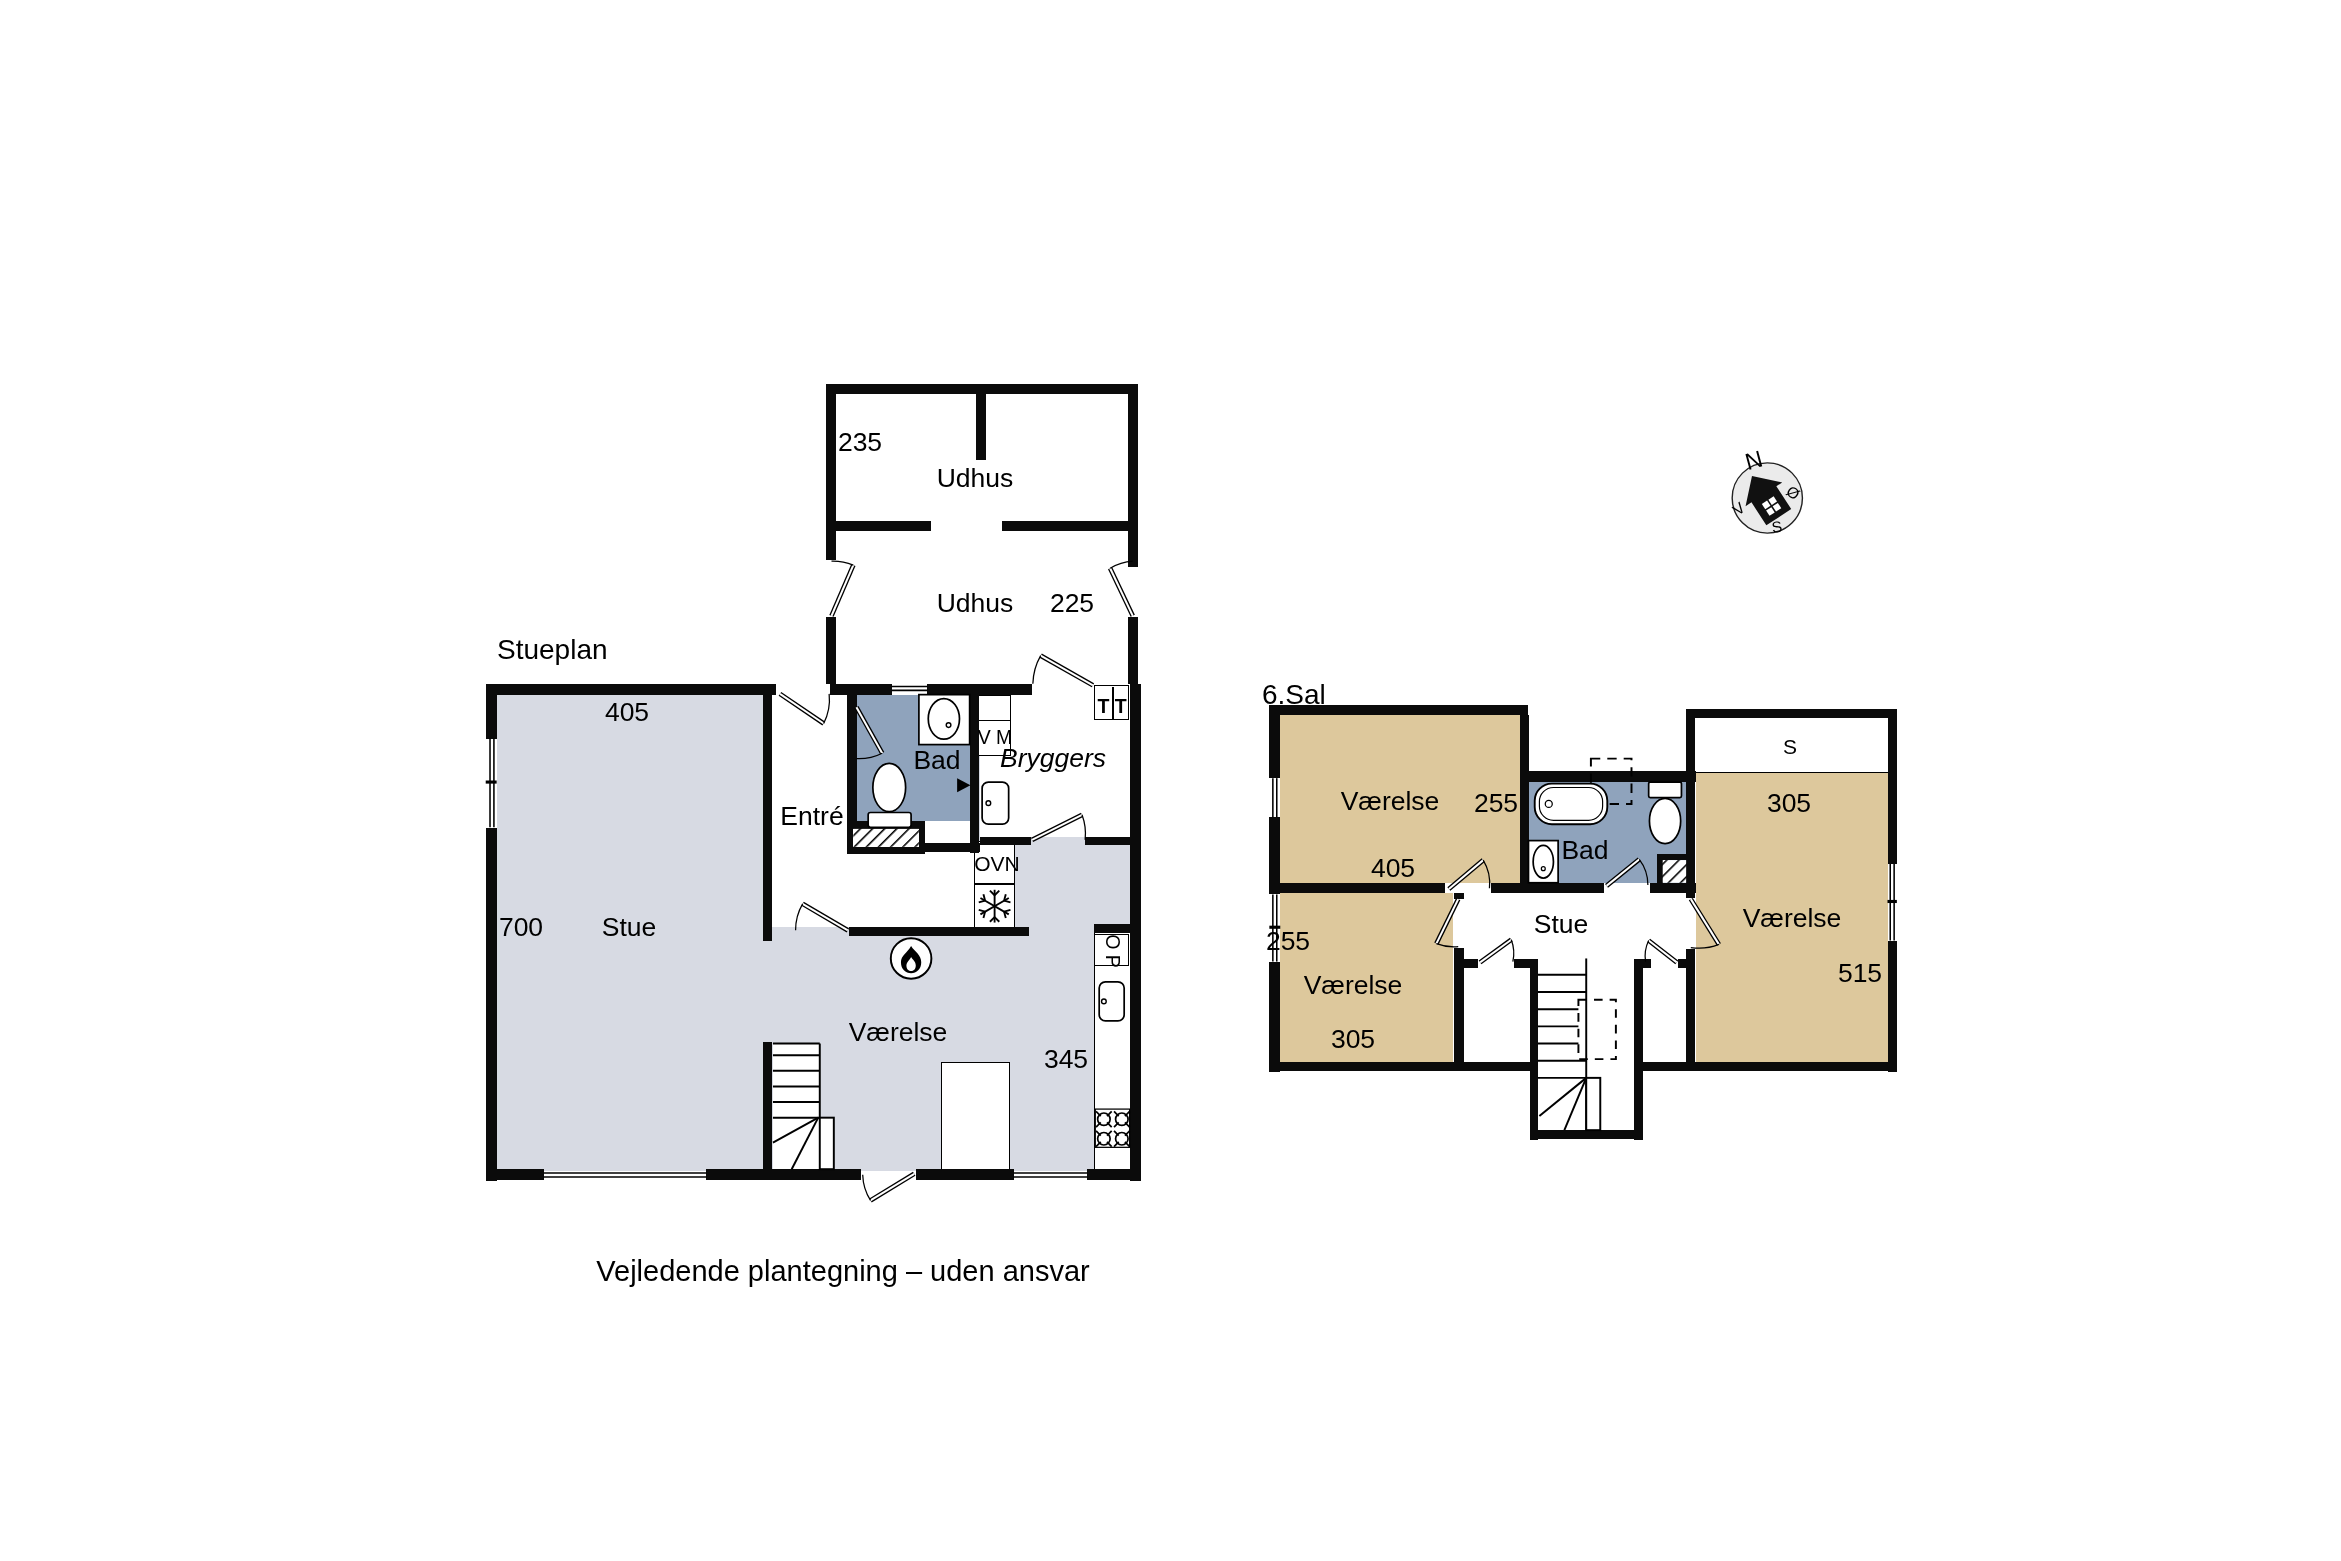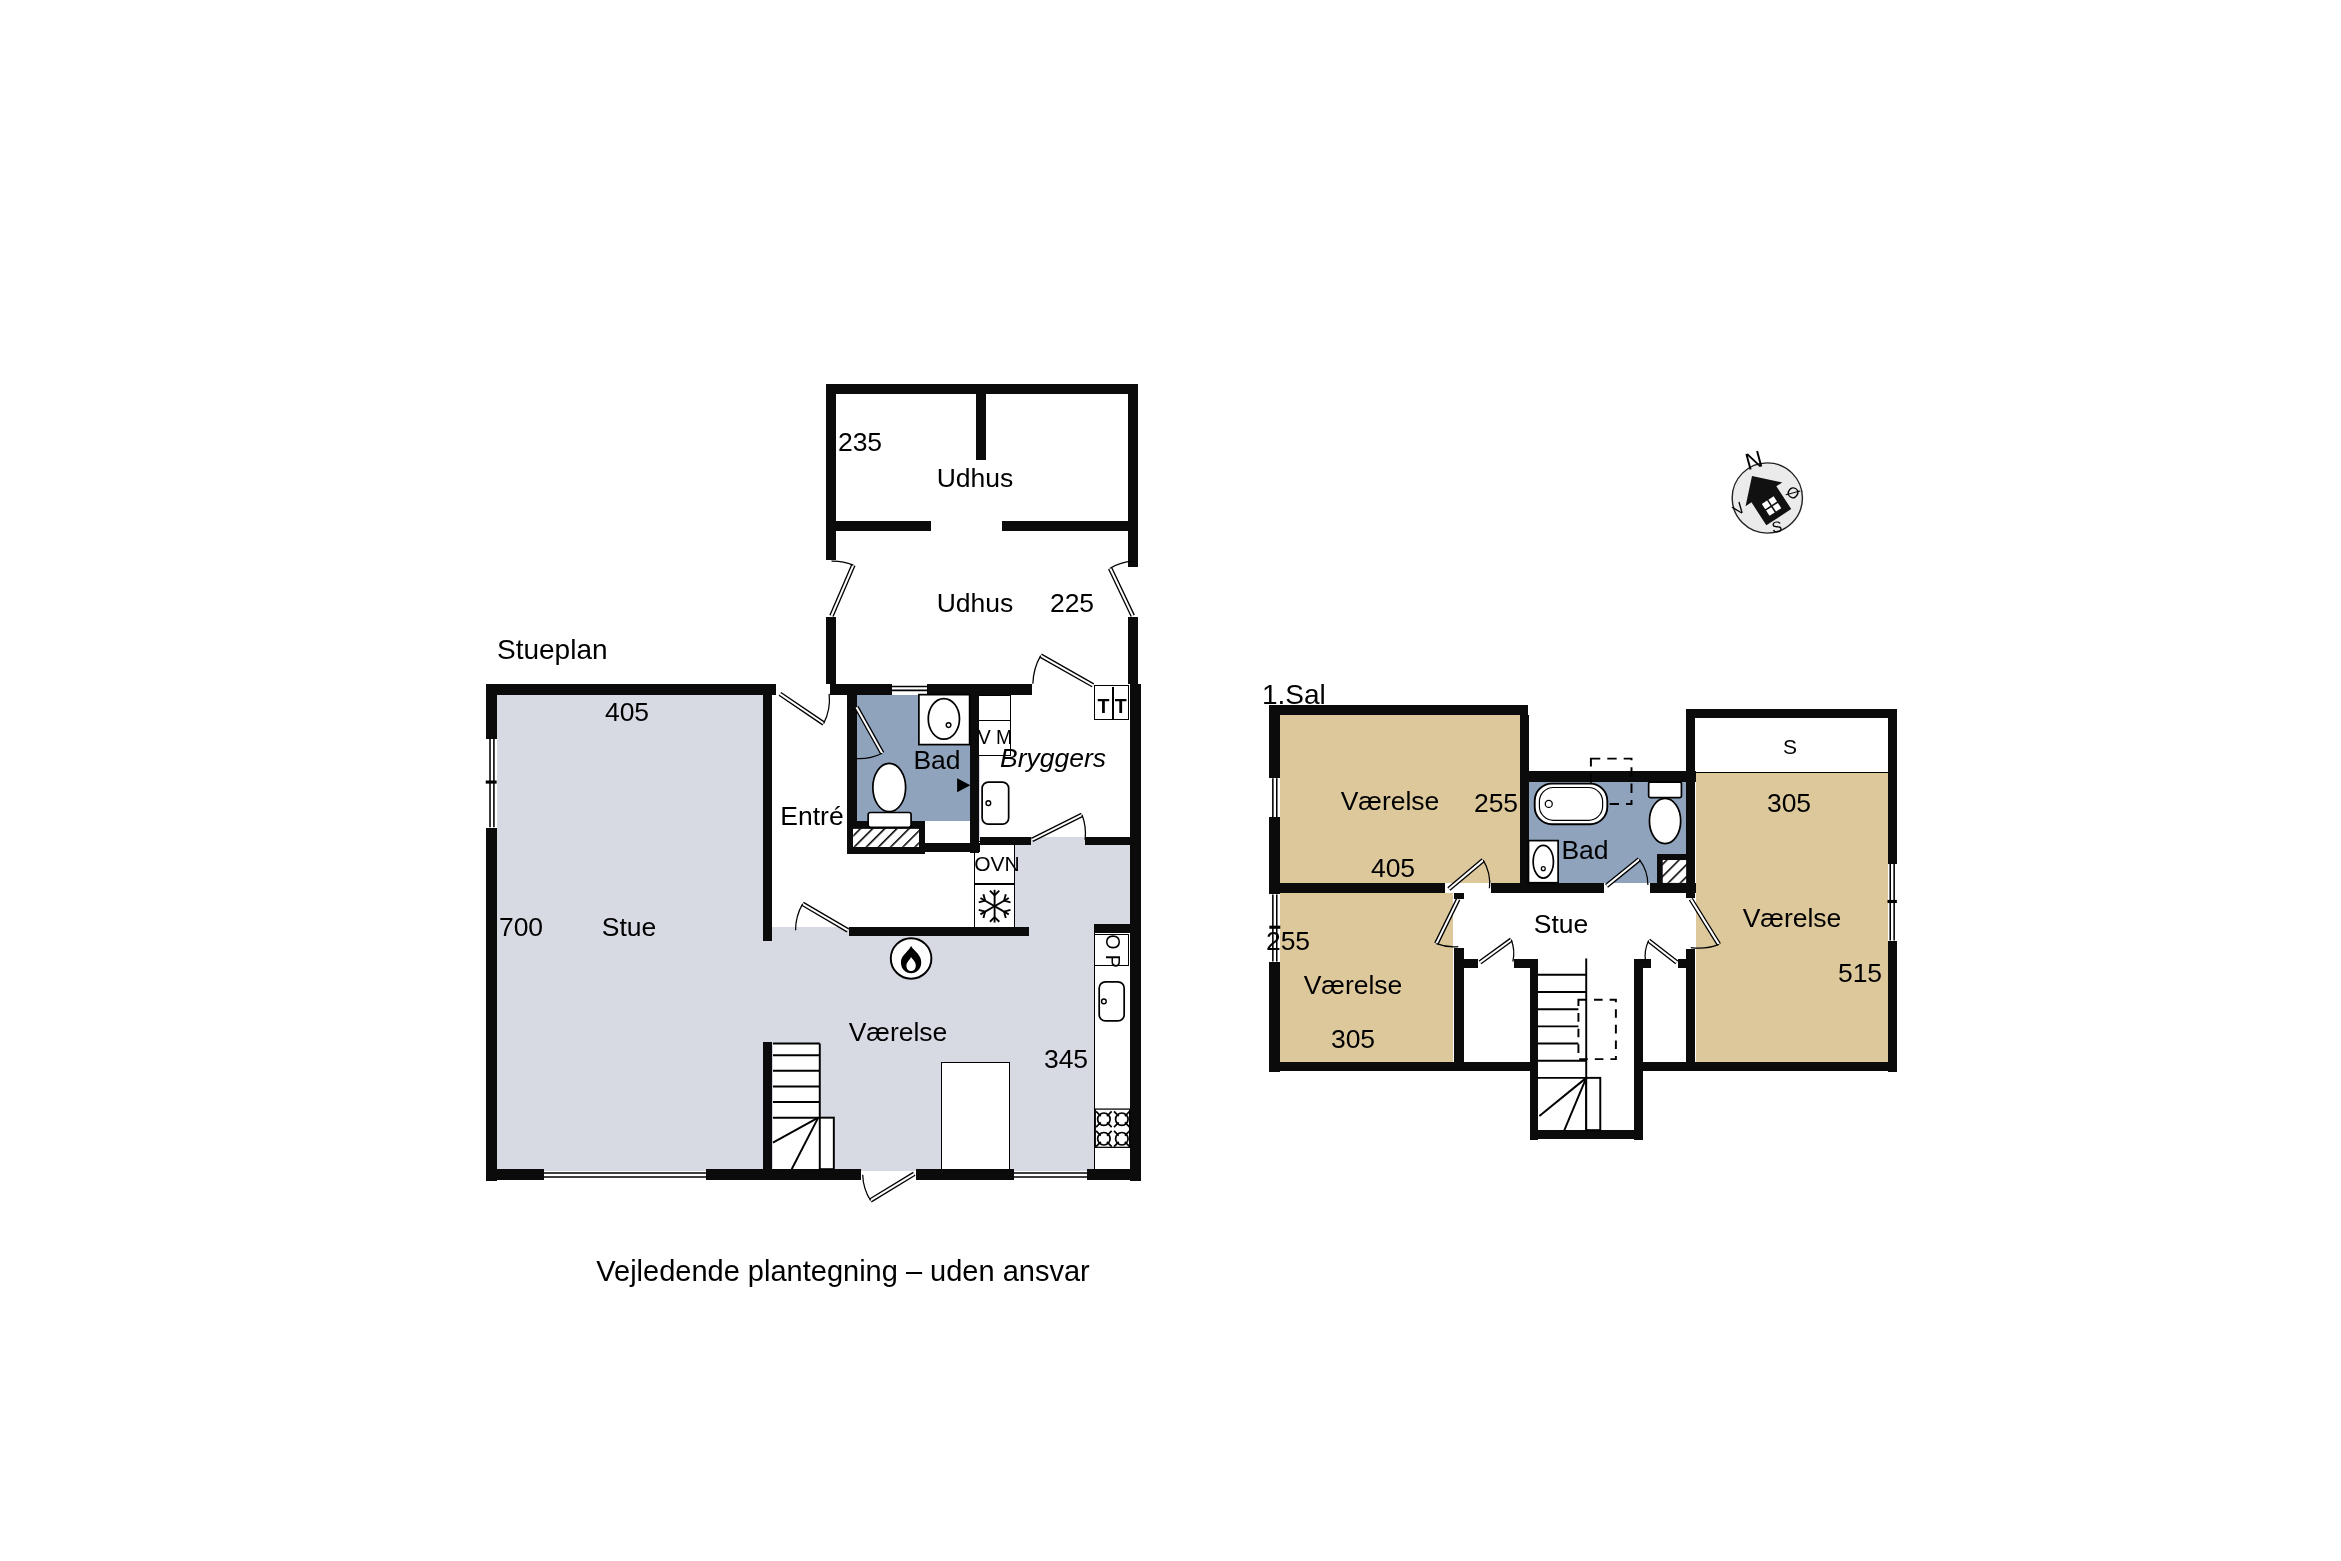--- a/index.html
+++ b/index.html
@@ -266,21 +266,21 @@
   <div class="lbl sm" style="left:1112px;top:707px;font-weight:bold;">T T</div>
   <div class="lbl md" style="left:997px;top:863px;">OVN</div>
   <div class="lbl sm" style="left:1112px;top:951px;transform:translate(-50%,-50%) rotate(90deg);">O P</div>
   <div class="lbl" style="left:898px;top:1032px;">Værelse</div>
   <div class="lbl" style="left:1066px;top:1059px;">345</div>
   <div class="lbl" style="left:860px;top:442px;">235</div>
   <div class="lbl" style="left:975px;top:478px;">Udhus</div>
   <div class="lbl" style="left:975px;top:603px;">Udhus</div>
   <div class="lbl" style="left:1072px;top:603px;">225</div>
 
-  <div class="lbl title" style="left:1262px;top:695px;">1.Sal</div>
+  <div class="lbl title" style="left:1262px;top:695px;">6.Sal</div>
   <div class="lbl" style="left:1390px;top:801px;">Værelse</div>
   <div class="lbl" style="left:1496px;top:803px;">255</div>
   <div class="lbl" style="left:1393px;top:868px;">405</div>
   <div class="lbl" style="left:1288px;top:941px;">255</div>
   <div class="lbl" style="left:1353px;top:985px;">Værelse</div>
   <div class="lbl" style="left:1353px;top:1039px;">305</div>
   <div class="lbl" style="left:1585px;top:850px;">Bad</div>
   <div class="lbl" style="left:1561px;top:924px;">Stue</div>
   <div class="lbl md" style="left:1790px;top:746px;">S</div>
   <div class="lbl" style="left:1789px;top:803px;">305</div>

